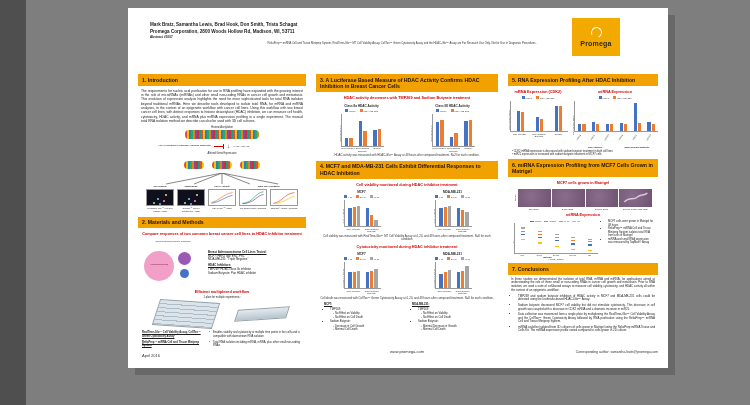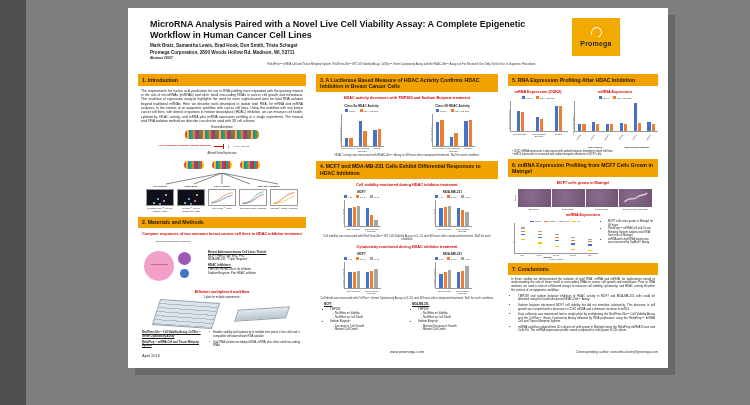--- a/index.html
+++ b/index.html
@@ -131,21 +131,20 @@
 </style>
 </head>
 <body>
 
 <div class="stage">
   <div class="left-strip"></div>
 
   <div class="poster">
 
     <div class="hdr">
-      <div class="title">MicroRNA Analysis Paired with a Novel Live Cell Viability Assay: A Complete Epigenetic Workflow in Human Cancer Cell Lines</div>
       <div class="authors">Mark Bratz, Samantha Lewis, Brad Hook, Don Smith, Trista Schagat</div>
       <div class="affil">Promega Corporation, 2800 Woods Hollow Rd, Madison, WI, 53711</div>
       <div class="abs-no">Abstract #1007</div>
       <div class="disclaimer">ReliaPrep™ miRNA Cell and Tissue Miniprep System, RealTime-Glo™ MT Cell Viability Assay, CellTox™ Green Cytotoxicity Assay and the HDAC-Glo™ Assay are For Research Use Only. Not for Use in Diagnostic Procedures.</div>
       <div class="logo">
         <span class="logo-mark"></span>
         <span class="logo-text">Promega</span>
       </div>
     </div>
 

